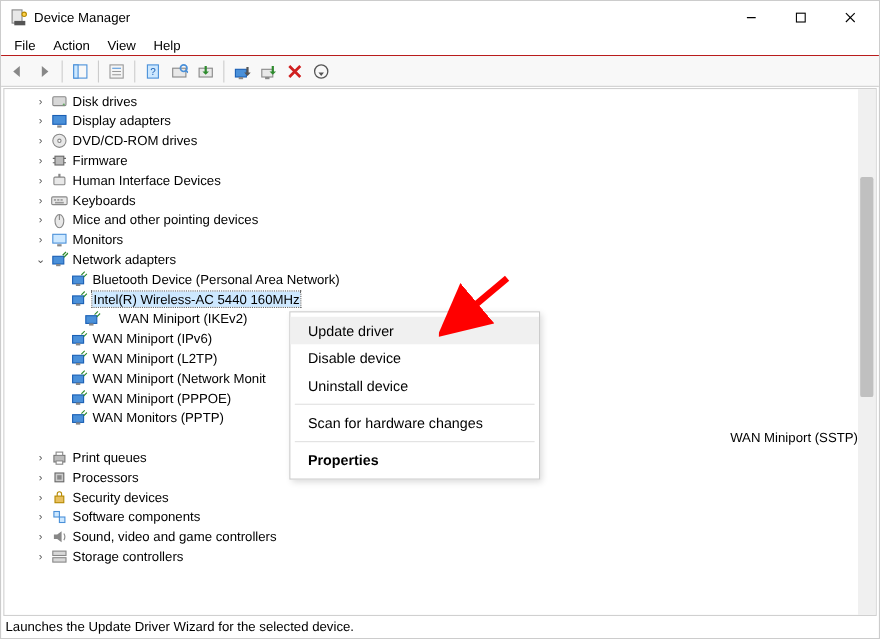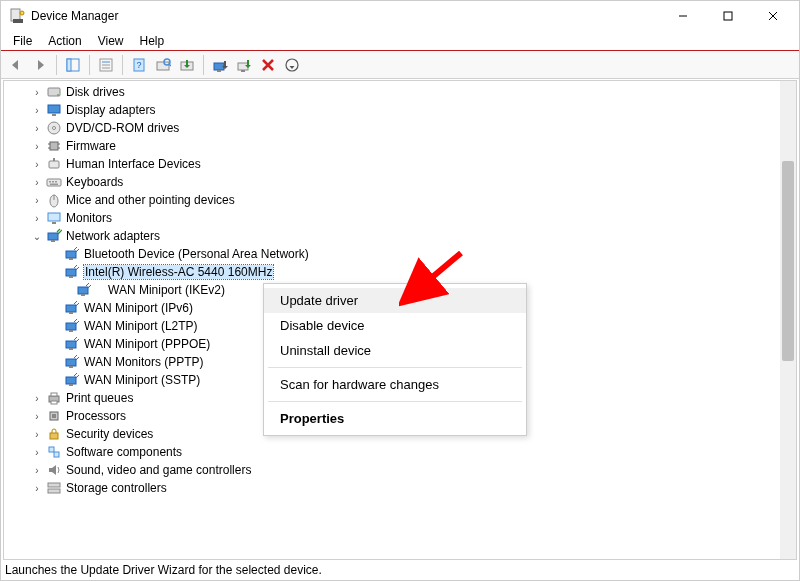--- a/index.html
+++ b/index.html
@@ -104,21 +104,21 @@
   .statusbar {
     position: absolute; left: 4px; right: 4px; bottom: 2px; height: 16px;
     font-size: 12px;
     display: flex; align-items: center;
   }
 
   
   .context-menu {
     position: absolute;
     left: 262px; top: 282px;
-    width: 264px;
+    width: 228px;
     background: #fff;
     border: 1px solid #ccc;
     box-shadow: 2px 2px 6px rgba(0,0,0,0.15);
     padding: 4px 0;
     font-size: 13px;
   }
   .cm-item {
     padding: 5px 16px;
   }
   .cm-item.highlight { background: #f0f0f0; }
@@ -402,34 +402,45 @@
       </div>
       <div class="row" style="padding-left: 44px;">
         <span class="chev"></span>
         <span class="devicon">
           <svg viewBox="0 0 16 16">
             <rect x="2" y="5" width="10" height="7" fill="#4a90d9" stroke="#1a5fb4"></rect>
             <rect x="5" y="12" width="4" height="2" fill="#888"></rect>
             <path d="M10 4 L13 1 M12 6 L15 3" stroke="#2e8b2e" stroke-width="1"></path>
           </svg>
         </span>
+        <span class="label">WAN Miniport (Network Monit</span>
+      </div>
+      <div class="row" style="padding-left: 44px;">
+        <span class="chev"></span>
+        <span class="devicon">
+          <svg viewBox="0 0 16 16">
+            <rect x="2" y="5" width="10" height="7" fill="#4a90d9" stroke="#1a5fb4"></rect>
+            <rect x="5" y="12" width="4" height="2" fill="#888"></rect>
+            <path d="M10 4 L13 1 M12 6 L15 3" stroke="#2e8b2e" stroke-width="1"></path>
+          </svg>
+        </span>
         <span class="label">WAN Miniport (PPPOE)</span>
       </div>
       <div class="row" style="padding-left: 44px;">
         <span class="chev"></span>
         <span class="devicon">
           <svg viewBox="0 0 16 16">
             <rect x="2" y="5" width="10" height="7" fill="#4a90d9" stroke="#1a5fb4"></rect>
             <rect x="5" y="12" width="4" height="2" fill="#888"></rect>
             <path d="M10 4 L13 1 M12 6 L15 3" stroke="#2e8b2e" stroke-width="1"></path>
           </svg>
         </span>
         <span class="label">WAN Monitors (PPTP)</span>
       </div>
-      <div class="row" style="padding-left: 44px;">
+      <div class="row" style="padding-left: 44px; justify-content: space-between;">
         <span class="chev"></span>
         <span class="devicon">
           <svg viewBox="0 0 16 16">
             <rect x="2" y="5" width="10" height="7" fill="#4a90d9" stroke="#1a5fb4"></rect>
             <rect x="5" y="12" width="4" height="2" fill="#888"></rect>
             <path d="M10 4 L13 1 M12 6 L15 3" stroke="#2e8b2e" stroke-width="1"></path>
           </svg>
         </span>
         <span class="label">WAN Miniport (SSTP)</span>
       </div>

